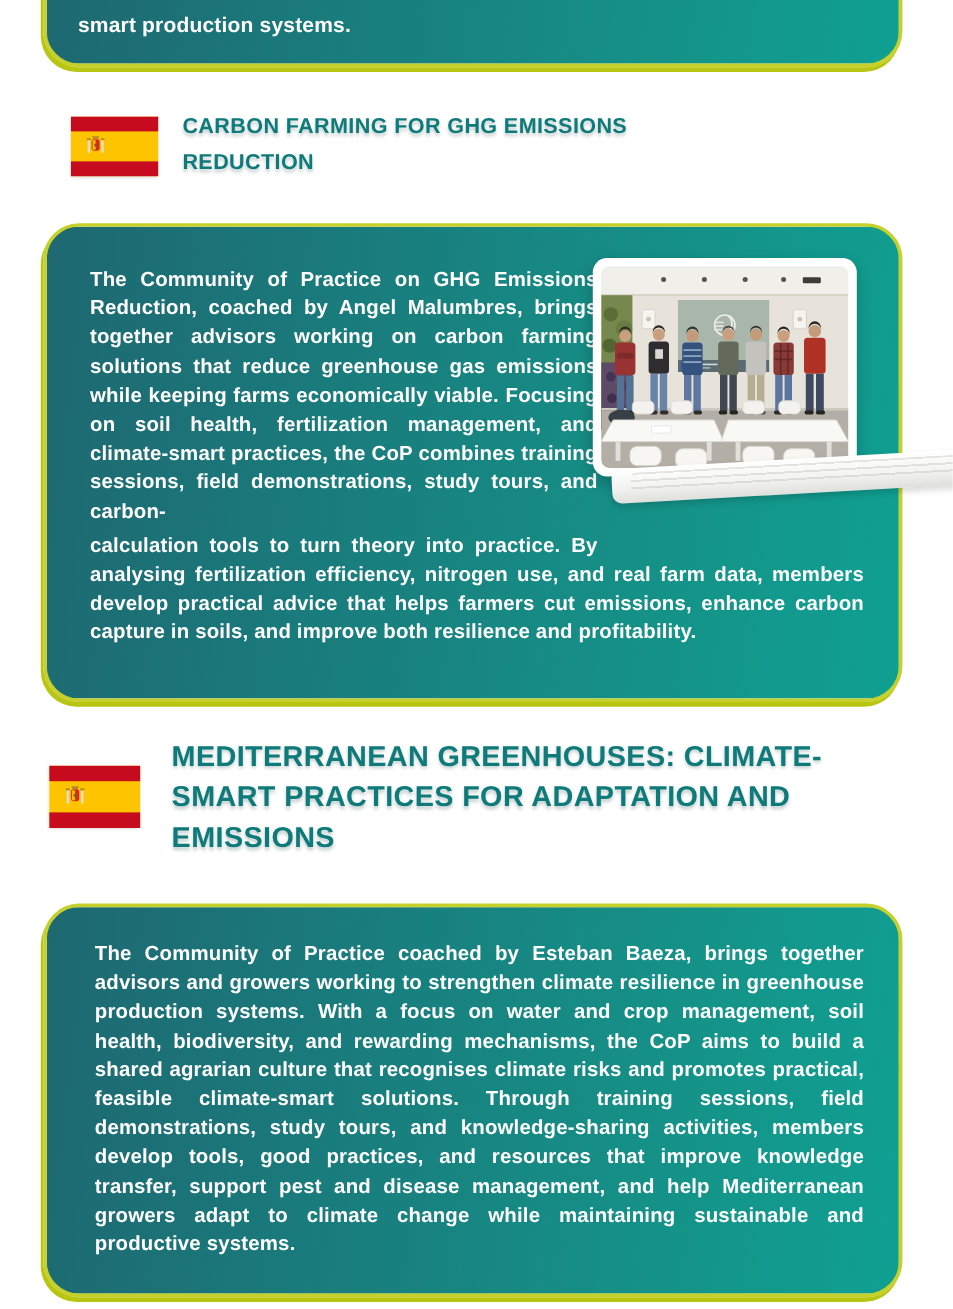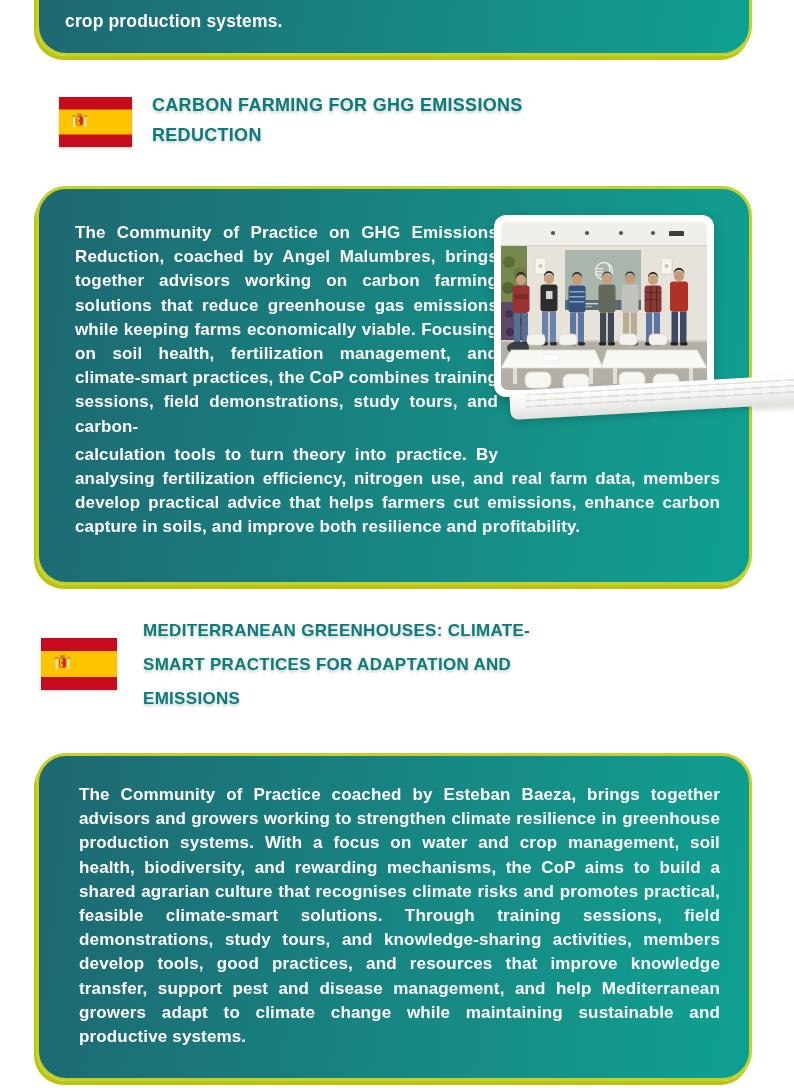--- a/index.html
+++ b/index.html
@@ -27,21 +27,21 @@
   
   .flag { position:absolute; box-shadow:0 1px 3px rgba(0,0,0,0.18); }
   .flag svg { display:block; width:100%; height:100%; }
   .flag1 { left:59px; top:97px; width:73px; height:50px; }
   .flag2 { left:41px; top:638px; width:76px; height:52px; }
   .sec-title {
     position:absolute; margin:0; color:#0e7a7a; font-weight:bold;
     letter-spacing:0.3px; text-shadow:0 2px 3px rgba(30,70,70,0.28);
   }
   .title1 { left:152px; top:90px; width:570px; font-size:18px; line-height:30px; }
-  .title2 { left:143px; top:614px; width:610px; font-size:17px; line-height:34px; }
+  .title2 { left:143px; top:614px; width:610px; font-size:24px; line-height:34px; }
   .sec-title .ln { display:block; }
 
   
   .box1 { top:186px; height:399px; padding:32px 29px 0 36px; overflow:visible; }
   .box1-flow { overflow:visible; }
   .mockup { float:right; width:224px; height:234px; position:relative;
     margin:-6px -18px 4px 16px; }
   .screen-frame {
     position:absolute; top:0; right:24px; width:220px; height:182px;
     background:#ffffff; border-radius:12px; padding:7px; box-sizing:border-box;
@@ -64,21 +64,21 @@
 
   
   .box2 { top:753px; height:328px; padding:27px 29px 0 40px; }
 </style>
 </head>
 <body>
 
 <div class="page">
 
   <div class="teal-box top-box">
-    <p class="top-box-text">crop production systems.</p>
+    <p class="top-box-text">smart production systems.</p>
   </div>
 
   <div class="flag flag1">
     <svg viewBox="0 0 74 50" preserveAspectRatio="none" aria-hidden="true">
       <rect width="74" height="50" fill="#ffc400"></rect>
       <rect width="74" height="12.5" fill="#c60b1e"></rect>
       <rect y="37.5" width="74" height="12.5" fill="#c60b1e"></rect>
       <g>
         <rect x="14.2" y="19.5" width="2" height="11" rx="1" fill="#e4ddcb"></rect>
         <rect x="25.8" y="19.5" width="2" height="11" rx="1" fill="#e4ddcb"></rect>

